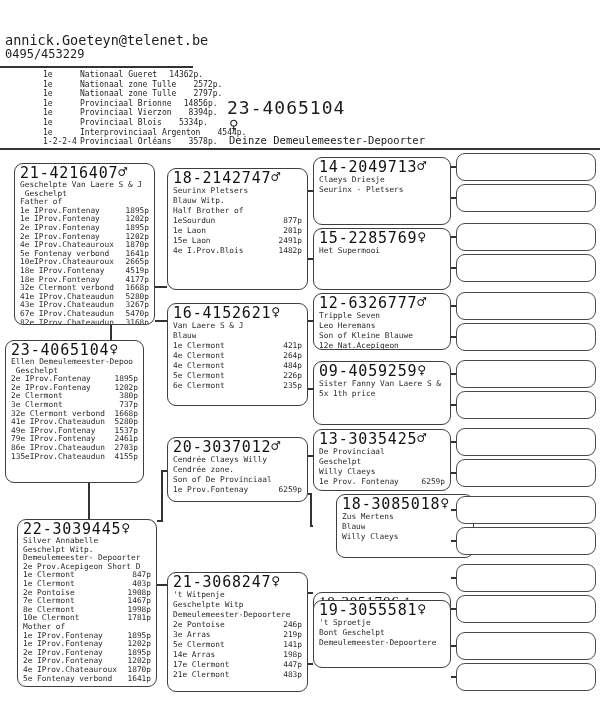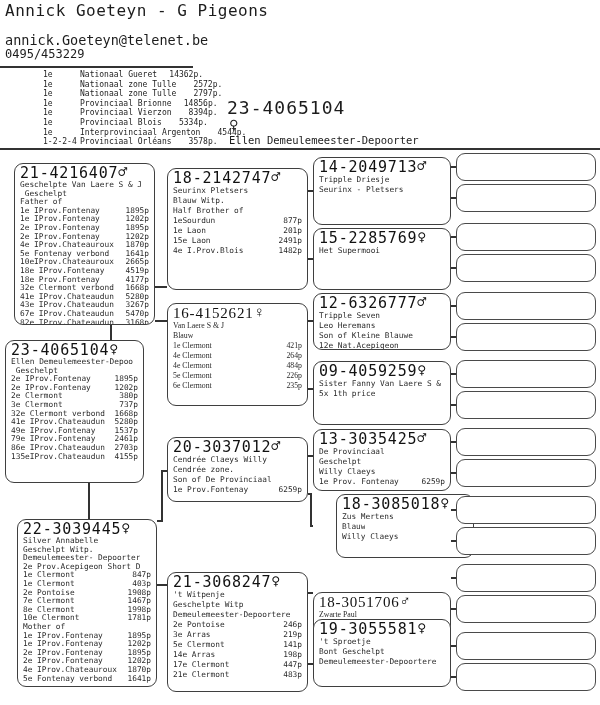--- a/index.html
+++ b/index.html
@@ -34,59 +34,58 @@
   .sex{font-size:15px;font-weight:bold;line-height:14px;color:#111;}
   .bline{display:flex;justify-content:space-between;font-size:7.8px;
          line-height:10px;white-space:pre;color:#2a2a2a;}
   .bl-l{overflow:hidden;}
   #b-sire .bline,#b-subject .bline,#b-dam .bline{line-height:8.6px;}
 
   #b-sire   {left:14px; top:163px;width:141px;height:162px;}
   #b-subject{left:5px;  top:340px;width:139px;height:143px;}
   #b-dam    {left:17px; top:519px;width:140px;height:168px;}
   #b-ss     {left:167px;top:168px;width:141px;height:122px;}
-  #b-sd     {left:167px;top:303px;width:141px;height:103px;font-family:Liberation Serif, serif;}
+  #b-sd     {left:167px;top:303px;width:141px;height:103px;}
   #b-ds     {left:167px;top:437px;width:141px;height:65px;}
   #b-dd     {left:167px;top:572px;width:141px;height:120px;}
   #b-sss    {left:313px;top:157px;width:138px;height:68px;}
   #b-ssd    {left:313px;top:228px;width:138px;height:62px;}
   #b-sds    {left:313px;top:293px;width:138px;height:57px;}
   #b-sdd    {left:313px;top:361px;width:138px;height:64px;}
   #b-dss    {left:313px;top:429px;width:138px;height:62px;}
   #b-dsd    {left:313px;top:494px;width:138px;height:64px;margin-left:23px;}
   #b-dds    {left:313px;top:592px;width:138px;height:58px;font-family:Liberation Serif, serif;}
-  #b-ddd    {left:313px;top:619px;width:138px;height:68px;}
+  #b-ddd    {left:313px;top:600px;width:138px;height:68px;}
 
   .ggbox{position:absolute;box-sizing:border-box;width:140px;height:28px;
          border:1.5px solid #4a4a4a;border-radius:9px;background:#fff;}
   .seg{position:absolute;background:#333;}
 </style>
 </head>
 <body>
 
 <div id="stage">
 
-  <div class="hdr" id="hdr-name">Annick Goeteyn - G Pigeons</div>
   <div class="hdr" id="hdr-mail">annick.Goeteyn@telenet.be</div>
   <div class="hdr" id="hdr-phone">0495/453229</div>
 
   <div id="results">
       <div class="res-row"><span class="res-pos">1e</span><span class="res-race">Nationaal Gueret</span><span class="res-pts">14362p.</span></div>
       <div class="res-row"><span class="res-pos">1e</span><span class="res-race">Nationaal zone Tulle</span><span class="res-pts">2572p.</span></div>
       <div class="res-row"><span class="res-pos">1e</span><span class="res-race">Nationaal zone Tulle</span><span class="res-pts">2797p.</span></div>
       <div class="res-row"><span class="res-pos">1e</span><span class="res-race">Provinciaal Brionne</span><span class="res-pts">14856p.</span></div>
       <div class="res-row"><span class="res-pos">1e</span><span class="res-race">Provinciaal Vierzon</span><span class="res-pts">8394p.</span></div>
       <div class="res-row"><span class="res-pos">1e</span><span class="res-race">Provinciaal Blois</span><span class="res-pts">5334p.</span></div>
       <div class="res-row"><span class="res-pos">1e</span><span class="res-race">Interprovinciaal Argenton</span><span class="res-pts">4544p.</span></div>
       <div class="res-row"><span class="res-pos">1-2-2-4</span><span class="res-race">Provinciaal Orléans</span><span class="res-pts">3578p.</span></div>
     </div>
 
   <div id="subj-ring">23-4065104</div>
   <div id="subj-sex">♀</div>
-  <div id="subj-name">Ellen Demeulemeester-Depoorter</div>
+  <div id="subj-name">Deinze Demeulemeester-Depoorter</div>
 
   <div id="boxes">
       <div class="box" id="b-sire">
         <div class="box-head">
           <span class="ring">21-4216407</span>
           <span class="sex">♂</span>
         </div>
         <div class="bline"><span class="bl-l">Geschelpte Van Laere S &amp; J</span><span class="bl-r"></span></div>
         <div class="bline"><span class="bl-l"> Geschelpt</span><span class="bl-r"></span></div>
         <div class="bline"><span class="bl-l">Father of</span><span class="bl-r"></span></div>
@@ -195,21 +194,21 @@
         <div class="bline"><span class="bl-l">5e Clermont</span><span class="bl-r">141p</span></div>
         <div class="bline"><span class="bl-l">14e Arras</span><span class="bl-r">198p</span></div>
         <div class="bline"><span class="bl-l">17e Clermont</span><span class="bl-r">447p</span></div>
         <div class="bline"><span class="bl-l">21e Clermont</span><span class="bl-r">483p</span></div>
       </div>
       <div class="box" id="b-sss">
         <div class="box-head">
           <span class="ring">14-2049713</span>
           <span class="sex">♂</span>
         </div>
-        <div class="bline"><span class="bl-l">Tripple Driesje</span><span class="bl-r"></span></div>
+        <div class="bline"><span class="bl-l">Claeys Driesje</span><span class="bl-r"></span></div>
         <div class="bline"><span class="bl-l"></span><span class="bl-r"></span></div>
         <div class="bline"><span class="bl-l">Seurinx - Pletsers</span><span class="bl-r"></span></div>
       </div>
       <div class="box" id="b-ssd">
         <div class="box-head">
           <span class="ring">15-2285769</span>
           <span class="sex">♀</span>
         </div>
         <div class="bline"><span class="bl-l">Het Supermooi</span><span class="bl-r"></span></div>
       </div>

